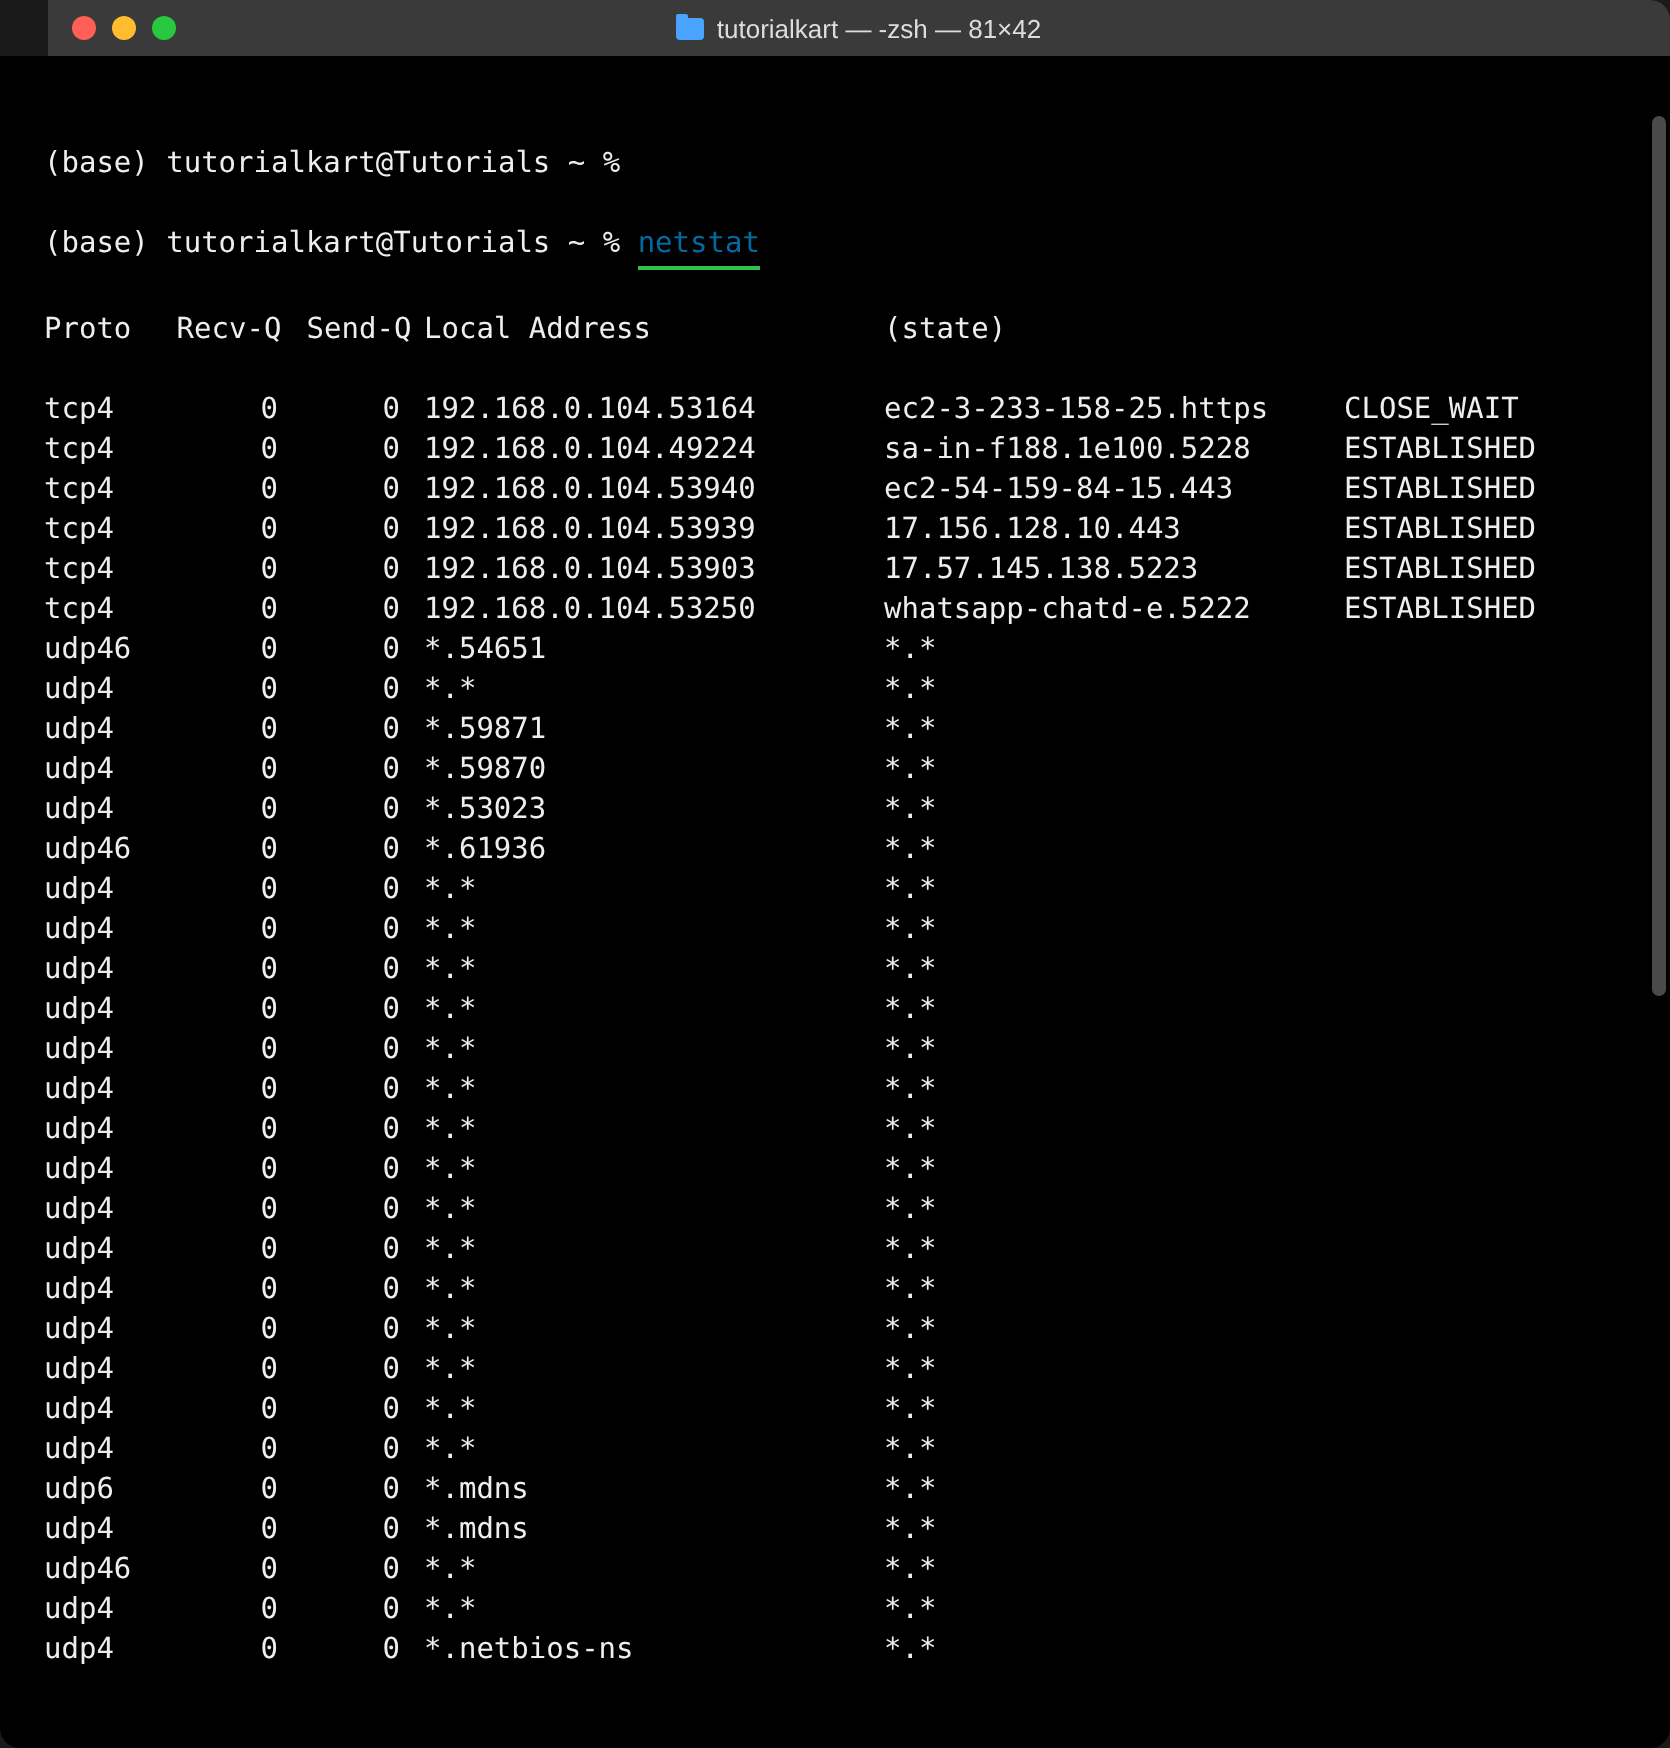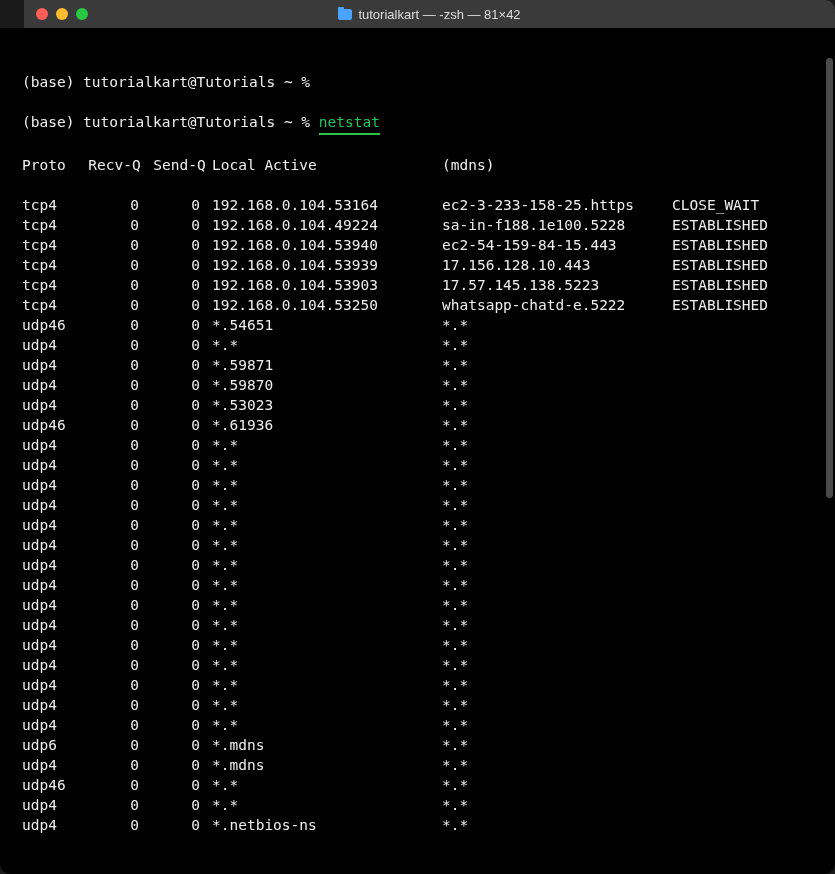--- a/index.html
+++ b/index.html
@@ -77,21 +77,21 @@
     position: absolute;
     right: 2px;
     top: 30px;
     width: 7px;
     height: 440px;
     background: #4a4a4a;
     border-radius: 4px;
   }
   .prompt-line { color: #eee; }
   .cmd {
-    color: #22c55e;
+    color: #0369a1;
     border-bottom: 2px solid #2fc24a;
     padding-bottom: 1px;
     display: inline-block;
   }
   .row { display: flex; }
   .c-proto { width: 60px; }
   .c-recvq { width: 65px; text-align: right; padding-right: 8px;}
   .c-sendq { width: 65px; text-align: right; padding-right: 12px;}
   .c-local { width: 230px; }
   .c-foreign { width: 230px; }
@@ -112,20 +112,20 @@
     <span class="folder-icon"></span>
     <span>tutorialkart — -zsh — 81×42</span>
   </div>
 </div>
 
 <div class="terminal">
 <div class="scrollbar"></div>
 <div class="prompt-line"><span>(base) tutorialkart@Tutorials ~ %</span></div>
 <div class="prompt-line"><span>(base) tutorialkart@Tutorials ~ % </span><span class="cmd">netstat</span></div>
 <div class="row hdr">
-  <span class="c-proto">Proto</span><span class="c-recvq">Recv-Q</span><span class="c-sendq">Send-Q</span><span class="c-local">Local Active</span><span class="c-state">(mdns)</span>
+  <span class="c-proto">Proto</span><span class="c-recvq">Recv-Q</span><span class="c-sendq">Send-Q</span><span class="c-local">Local Address</span><span class="c-state">(state)</span>
 </div>
 <div id="rows-container"><div class="row"><span class="c-proto">tcp4</span><span class="c-recvq">0</span><span class="c-sendq">0</span><span class="c-local">192.168.0.104.53164</span><span class="c-foreign">ec2-3-233-158-25.https</span><span class="c-state">CLOSE_WAIT</span></div><div class="row"><span class="c-proto">tcp4</span><span class="c-recvq">0</span><span class="c-sendq">0</span><span class="c-local">192.168.0.104.49224</span><span class="c-foreign">sa-in-f188.1e100.5228</span><span class="c-state">ESTABLISHED</span></div><div class="row"><span class="c-proto">tcp4</span><span class="c-recvq">0</span><span class="c-sendq">0</span><span class="c-local">192.168.0.104.53940</span><span class="c-foreign">ec2-54-159-84-15.443</span><span class="c-state">ESTABLISHED</span></div><div class="row"><span class="c-proto">tcp4</span><span class="c-recvq">0</span><span class="c-sendq">0</span><span class="c-local">192.168.0.104.53939</span><span class="c-foreign">17.156.128.10.443</span><span class="c-state">ESTABLISHED</span></div><div class="row"><span class="c-proto">tcp4</span><span class="c-recvq">0</span><span class="c-sendq">0</span><span class="c-local">192.168.0.104.53903</span><span class="c-foreign">17.57.145.138.5223</span><span class="c-state">ESTABLISHED</span></div><div class="row"><span class="c-proto">tcp4</span><span class="c-recvq">0</span><span class="c-sendq">0</span><span class="c-local">192.168.0.104.53250</span><span class="c-foreign">whatsapp-chatd-e.5222</span><span class="c-state">ESTABLISHED</span></div><div class="row"><span class="c-proto">udp46</span><span class="c-recvq">0</span><span class="c-sendq">0</span><span class="c-local">*.54651</span><span class="c-foreign">*.*</span><span class="c-state"></span></div><div class="row"><span class="c-proto">udp4</span><span class="c-recvq">0</span><span class="c-sendq">0</span><span class="c-local">*.*</span><span class="c-foreign">*.*</span><span class="c-state"></span></div><div class="row"><span class="c-proto">udp4</span><span class="c-recvq">0</span><span class="c-sendq">0</span><span class="c-local">*.59871</span><span class="c-foreign">*.*</span><span class="c-state"></span></div><div class="row"><span class="c-proto">udp4</span><span class="c-recvq">0</span><span class="c-sendq">0</span><span class="c-local">*.59870</span><span class="c-foreign">*.*</span><span class="c-state"></span></div><div class="row"><span class="c-proto">udp4</span><span class="c-recvq">0</span><span class="c-sendq">0</span><span class="c-local">*.53023</span><span class="c-foreign">*.*</span><span class="c-state"></span></div><div class="row"><span class="c-proto">udp46</span><span class="c-recvq">0</span><span class="c-sendq">0</span><span class="c-local">*.61936</span><span class="c-foreign">*.*</span><span class="c-state"></span></div><div class="row"><span class="c-proto">udp4</span><span class="c-recvq">0</span><span class="c-sendq">0</span><span class="c-local">*.*</span><span class="c-foreign">*.*</span><span class="c-state"></span></div><div class="row"><span class="c-proto">udp4</span><span class="c-recvq">0</span><span class="c-sendq">0</span><span class="c-local">*.*</span><span class="c-foreign">*.*</span><span class="c-state"></span></div><div class="row"><span class="c-proto">udp4</span><span class="c-recvq">0</span><span class="c-sendq">0</span><span class="c-local">*.*</span><span class="c-foreign">*.*</span><span class="c-state"></span></div><div class="row"><span class="c-proto">udp4</span><span class="c-recvq">0</span><span class="c-sendq">0</span><span class="c-local">*.*</span><span class="c-foreign">*.*</span><span class="c-state"></span></div><div class="row"><span class="c-proto">udp4</span><span class="c-recvq">0</span><span class="c-sendq">0</span><span class="c-local">*.*</span><span class="c-foreign">*.*</span><span class="c-state"></span></div><div class="row"><span class="c-proto">udp4</span><span class="c-recvq">0</span><span class="c-sendq">0</span><span class="c-local">*.*</span><span class="c-foreign">*.*</span><span class="c-state"></span></div><div class="row"><span class="c-proto">udp4</span><span class="c-recvq">0</span><span class="c-sendq">0</span><span class="c-local">*.*</span><span class="c-foreign">*.*</span><span class="c-state"></span></div><div class="row"><span class="c-proto">udp4</span><span class="c-recvq">0</span><span class="c-sendq">0</span><span class="c-local">*.*</span><span class="c-foreign">*.*</span><span class="c-state"></span></div><div class="row"><span class="c-proto">udp4</span><span class="c-recvq">0</span><span class="c-sendq">0</span><span class="c-local">*.*</span><span class="c-foreign">*.*</span><span class="c-state"></span></div><div class="row"><span class="c-proto">udp4</span><span class="c-recvq">0</span><span class="c-sendq">0</span><span class="c-local">*.*</span><span class="c-foreign">*.*</span><span class="c-state"></span></div><div class="row"><span class="c-proto">udp4</span><span class="c-recvq">0</span><span class="c-sendq">0</span><span class="c-local">*.*</span><span class="c-foreign">*.*</span><span class="c-state"></span></div><div class="row"><span class="c-proto">udp4</span><span class="c-recvq">0</span><span class="c-sendq">0</span><span class="c-local">*.*</span><span class="c-foreign">*.*</span><span class="c-state"></span></div><div class="row"><span class="c-proto">udp4</span><span class="c-recvq">0</span><span class="c-sendq">0</span><span class="c-local">*.*</span><span class="c-foreign">*.*</span><span class="c-state"></span></div><div class="row"><span class="c-proto">udp4</span><span class="c-recvq">0</span><span class="c-sendq">0</span><span class="c-local">*.*</span><span class="c-foreign">*.*</span><span class="c-state"></span></div><div class="row"><span class="c-proto">udp4</span><span class="c-recvq">0</span><span class="c-sendq">0</span><span class="c-local">*.*</span><span class="c-foreign">*.*</span><span class="c-state"></span></div><div class="row"><span class="c-proto">udp6</span><span class="c-recvq">0</span><span class="c-sendq">0</span><span class="c-local">*.mdns</span><span class="c-foreign">*.*</span><span class="c-state"></span></div><div class="row"><span class="c-proto">udp4</span><span class="c-recvq">0</span><span class="c-sendq">0</span><span class="c-local">*.mdns</span><span class="c-foreign">*.*</span><span class="c-state"></span></div><div class="row"><span class="c-proto">udp46</span><span class="c-recvq">0</span><span class="c-sendq">0</span><span class="c-local">*.*</span><span class="c-foreign">*.*</span><span class="c-state"></span></div><div class="row"><span class="c-proto">udp4</span><span class="c-recvq">0</span><span class="c-sendq">0</span><span class="c-local">*.*</span><span class="c-foreign">*.*</span><span class="c-state"></span></div><div class="row"><span class="c-proto">udp4</span><span class="c-recvq">0</span><span class="c-sendq">0</span><span class="c-local">*.netbios-ns</span><span class="c-foreign">*.*</span><span class="c-state"></span></div></div>
 
 
 
 
 </div>
 
 </body></html>

